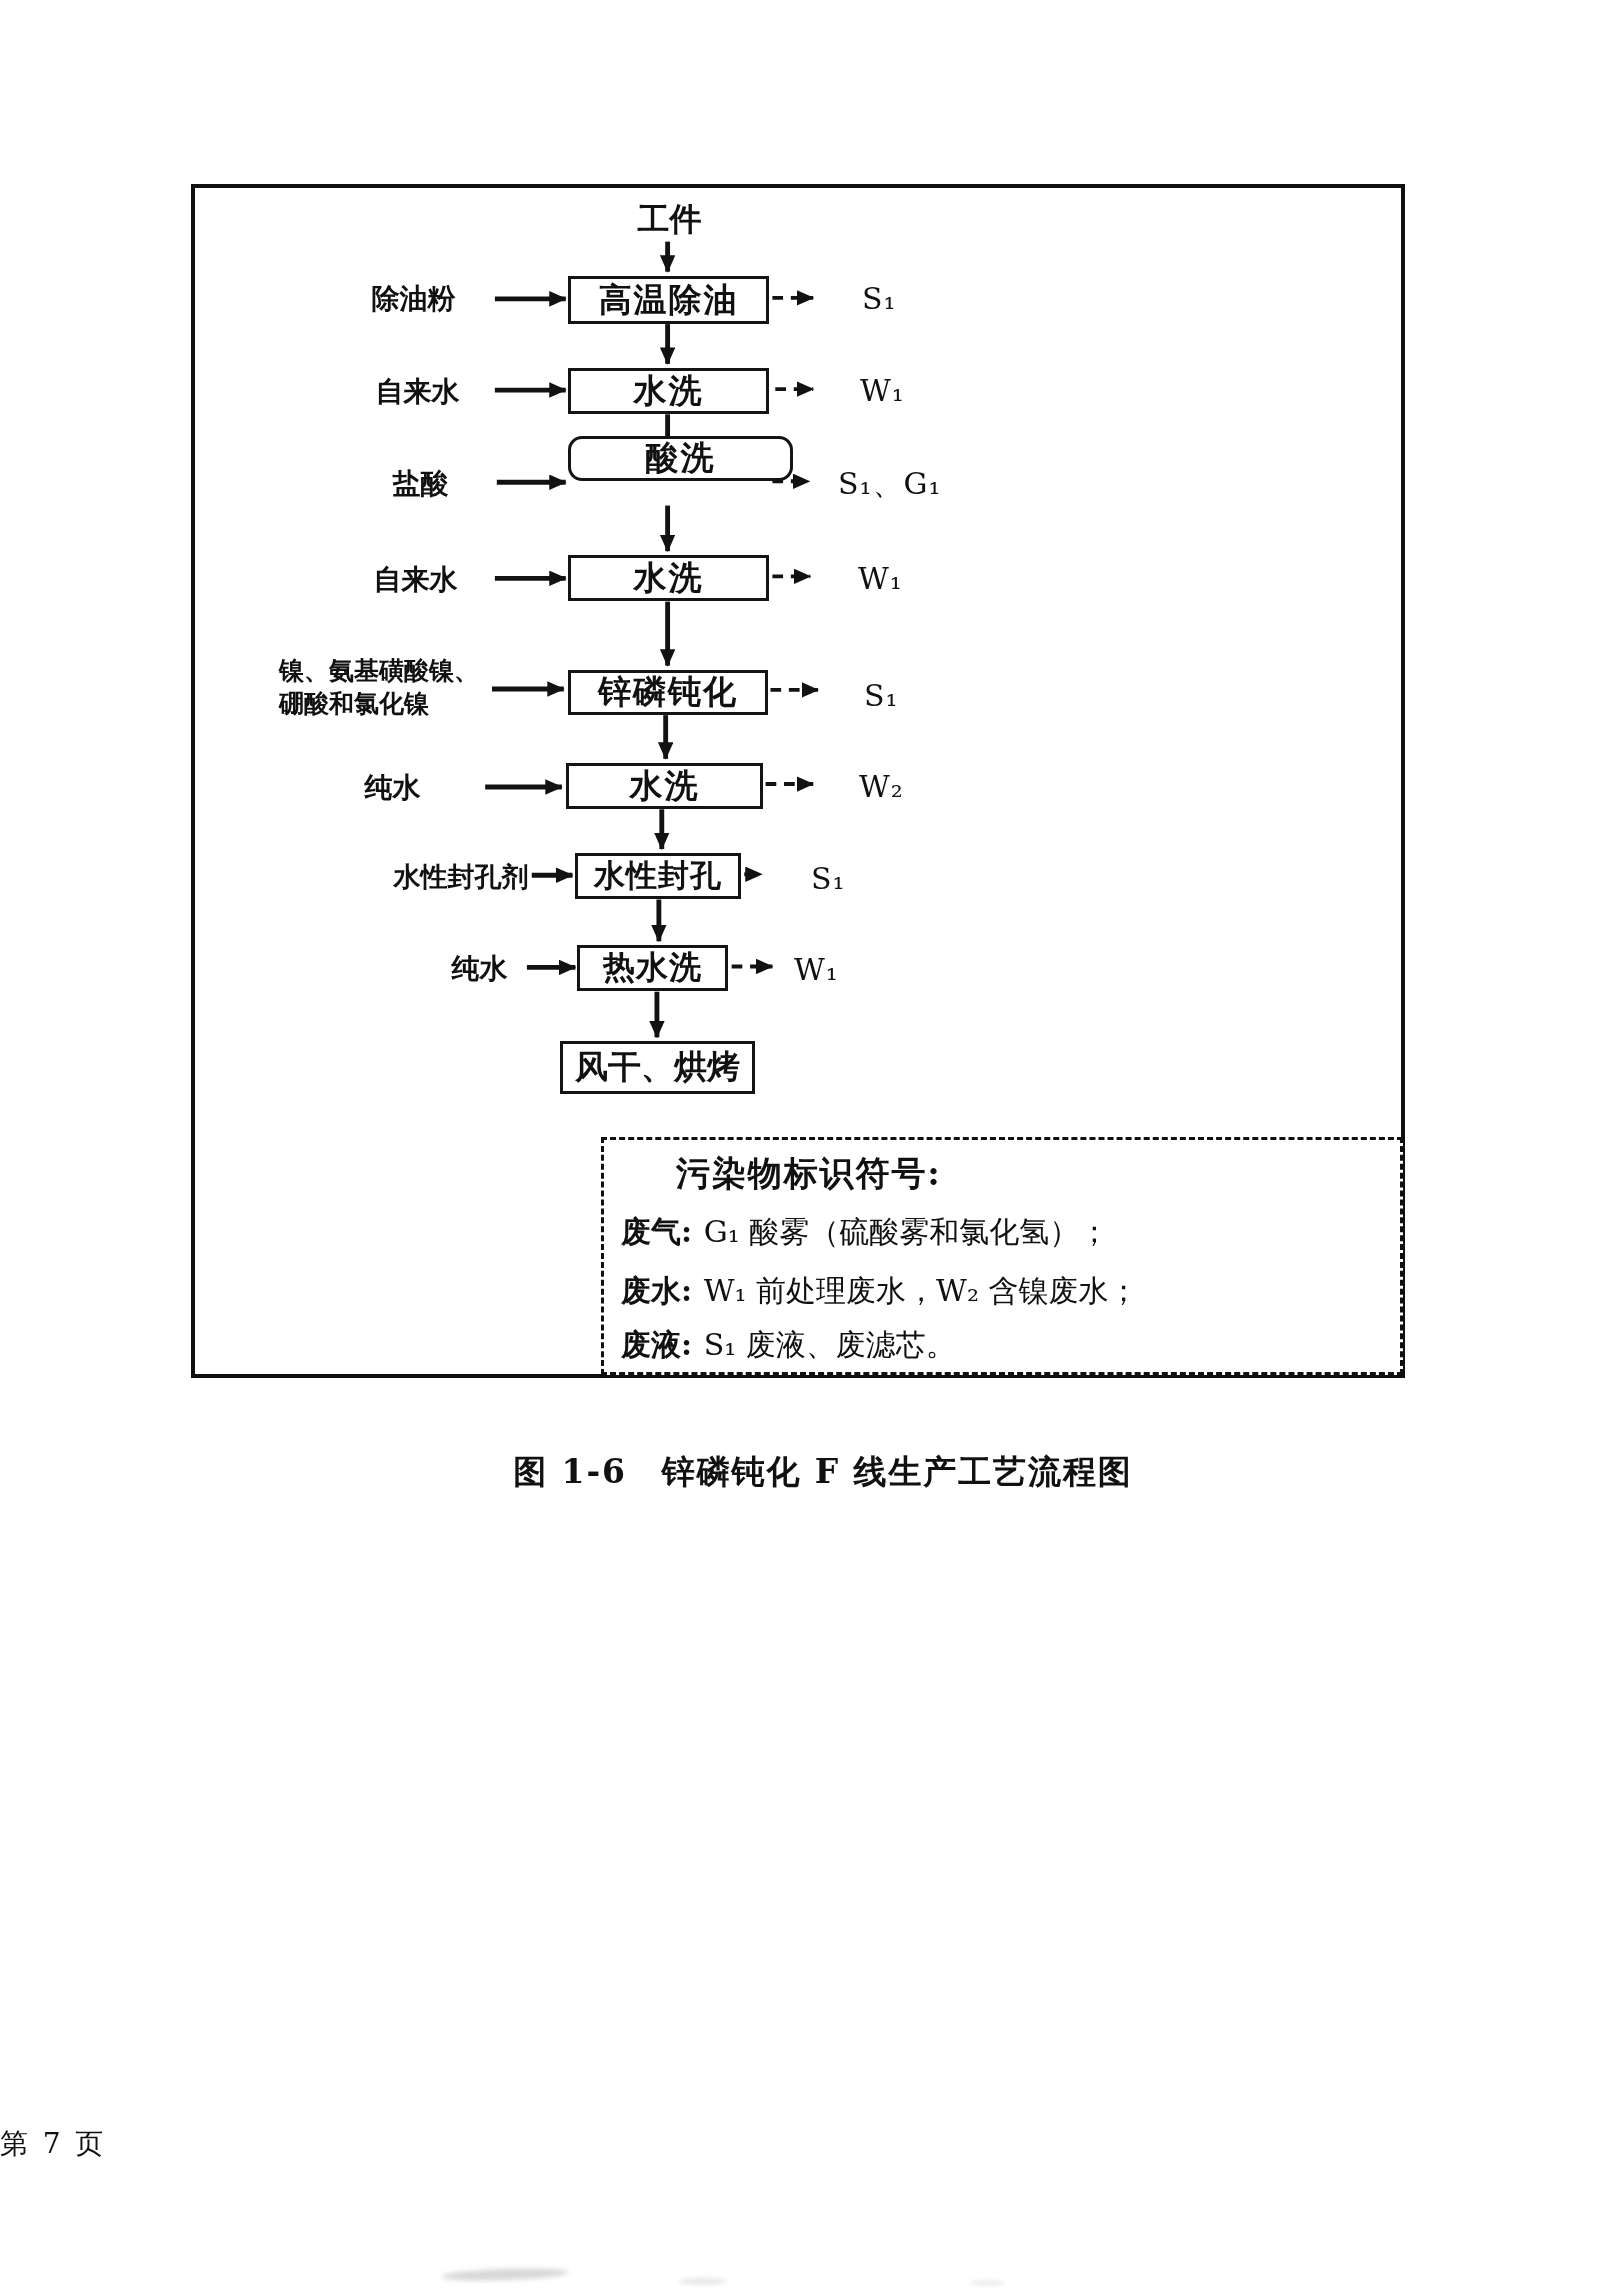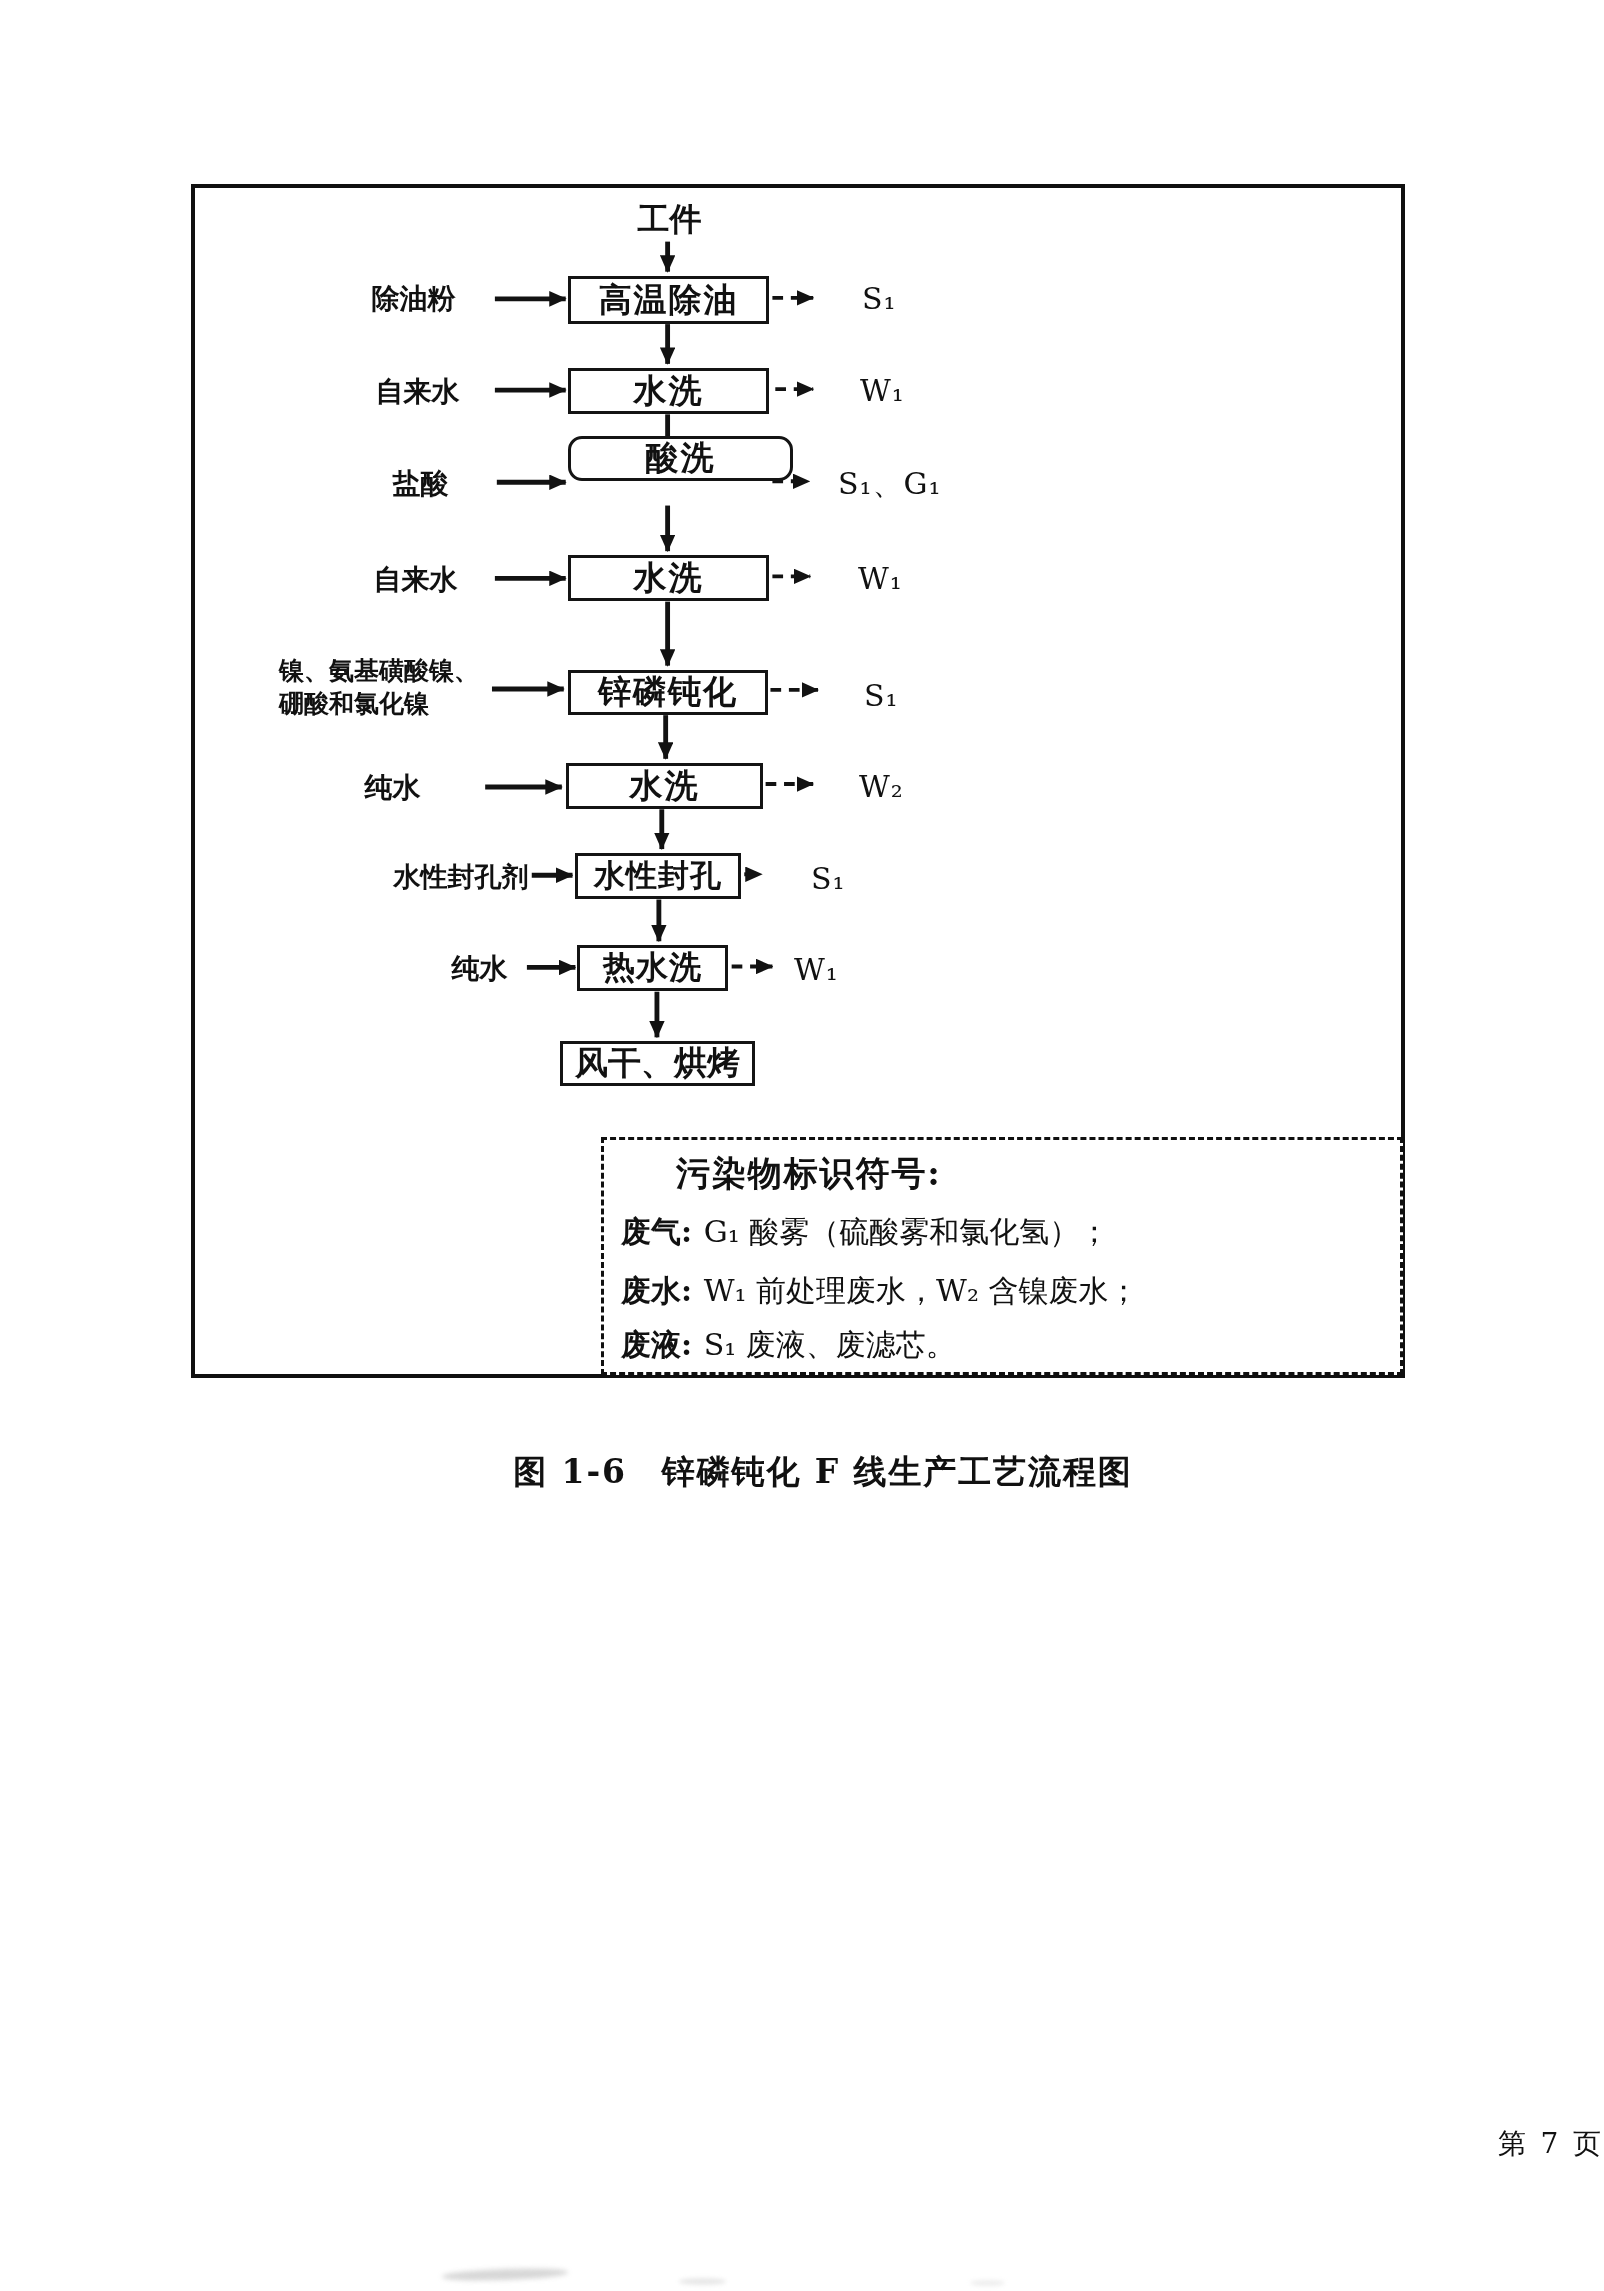--- a/index.html
+++ b/index.html
@@ -19,21 +19,21 @@
        font-family:"DejaVu Serif","Liberation Serif",serif;white-space:nowrap;letter-spacing:1px;}
   .legend{position:absolute;left:601px;top:1137px;width:802px;height:238px;
           border:3.9px dashed #101010;box-sizing:border-box;background:#fff;}
   .legend-title{position:absolute;left:676px;top:1151px;font-size:34px;font-weight:700;
                 letter-spacing:1.9px;white-space:nowrap;}
   .legend-item{position:absolute;left:621px;font-size:30px;line-height:37px;white-space:nowrap;}
   .legend-item .li-label{font-weight:700;margin-right:11.6px;}
   .legend-item .li-text{font-weight:400;}
   .caption{position:absolute;left:0;top:1450px;width:1604px;text-align:center;
            font-size:33px;font-weight:700;letter-spacing:1.9px;padding-left:21px;}
-  .footer{position:absolute;left:0;top:2125px;width:1604px;text-align:right;
+  .footer{position:absolute;left:0;top:2125px;width:1604px;text-align:left;
           font-size:28px;font-weight:400;letter-spacing:2.9px;}
   .smudge{position:absolute;border-radius:50%;}
   .smudge.s1{left:442px;top:2269px;width:126px;height:10.7px;background:rgba(110,110,110,.28);filter:blur(2.9px);transform:rotate(-2deg);}
   .smudge.s2{left:679px;top:2278px;width:47px;height:6.8px;background:rgba(140,140,140,.20);filter:blur(1.9px);}
   .smudge.s3{left:970px;top:2280px;width:35px;height:5.8px;background:rgba(150,150,150,.16);filter:blur(1.9px);}
 </style>
 </head>
 <body>
 
 <div class="page">
@@ -82,21 +82,21 @@
   <div class="lbl" style="left:619px;top:203px;width:101px;font-size:32px;">工件</div>
 
   <div class="pbox" style="left:568px;top:276px;width:201px;height:48px;">高温除油</div>
   <div class="pbox" style="left:568px;top:368px;width:201px;height:46px;">水洗</div>
   <div class="pbox" style="left:568px;top:436px;width:225px;height:45px;border-radius:14px;">酸洗</div>
   <div class="pbox" style="left:568px;top:555px;width:201px;height:46px;">水洗</div>
   <div class="pbox" style="left:568px;top:670px;width:200px;height:45px;">锌磷钝化</div>
   <div class="pbox" style="left:566px;top:763px;width:197px;height:46px;">水洗</div>
   <div class="pbox" style="left:575px;top:853px;width:166px;height:46px;font-size:31px;letter-spacing:1px;text-align:center;">水性封孔</div>
   <div class="pbox" style="left:577px;top:945px;width:151px;height:46px;font-size:32px;letter-spacing:1px;">热水洗</div>
-  <div class="pbox" style="left:560px;top:1041px;width:195px;height:45px;letter-spacing:0;">风干、烘烤</div>
+  <div class="pbox" style="left:560px;top:1041px;width:195px;height:53px;letter-spacing:0;">风干、烘烤</div>
 
   <div class="lbl" style="left:365px;top:282px;width:97px;">除油粉</div>
   <div class="lbl" style="left:369px;top:375px;width:97px;">自来水</div>
   <div class="lbl" style="left:372px;top:467px;width:97px;">盐酸</div>
   <div class="lbl" style="left:367px;top:563px;width:97px;">自来水</div>
   <div class="lbl-2line" style="left:279px;top:654px;width:213px;">
     <span>镍、氨基磺酸镍、</span>
     <span>硼酸和氯化镍</span>
   </div>
   <div class="lbl" style="left:344px;top:771px;width:97px;">纯水</div>

